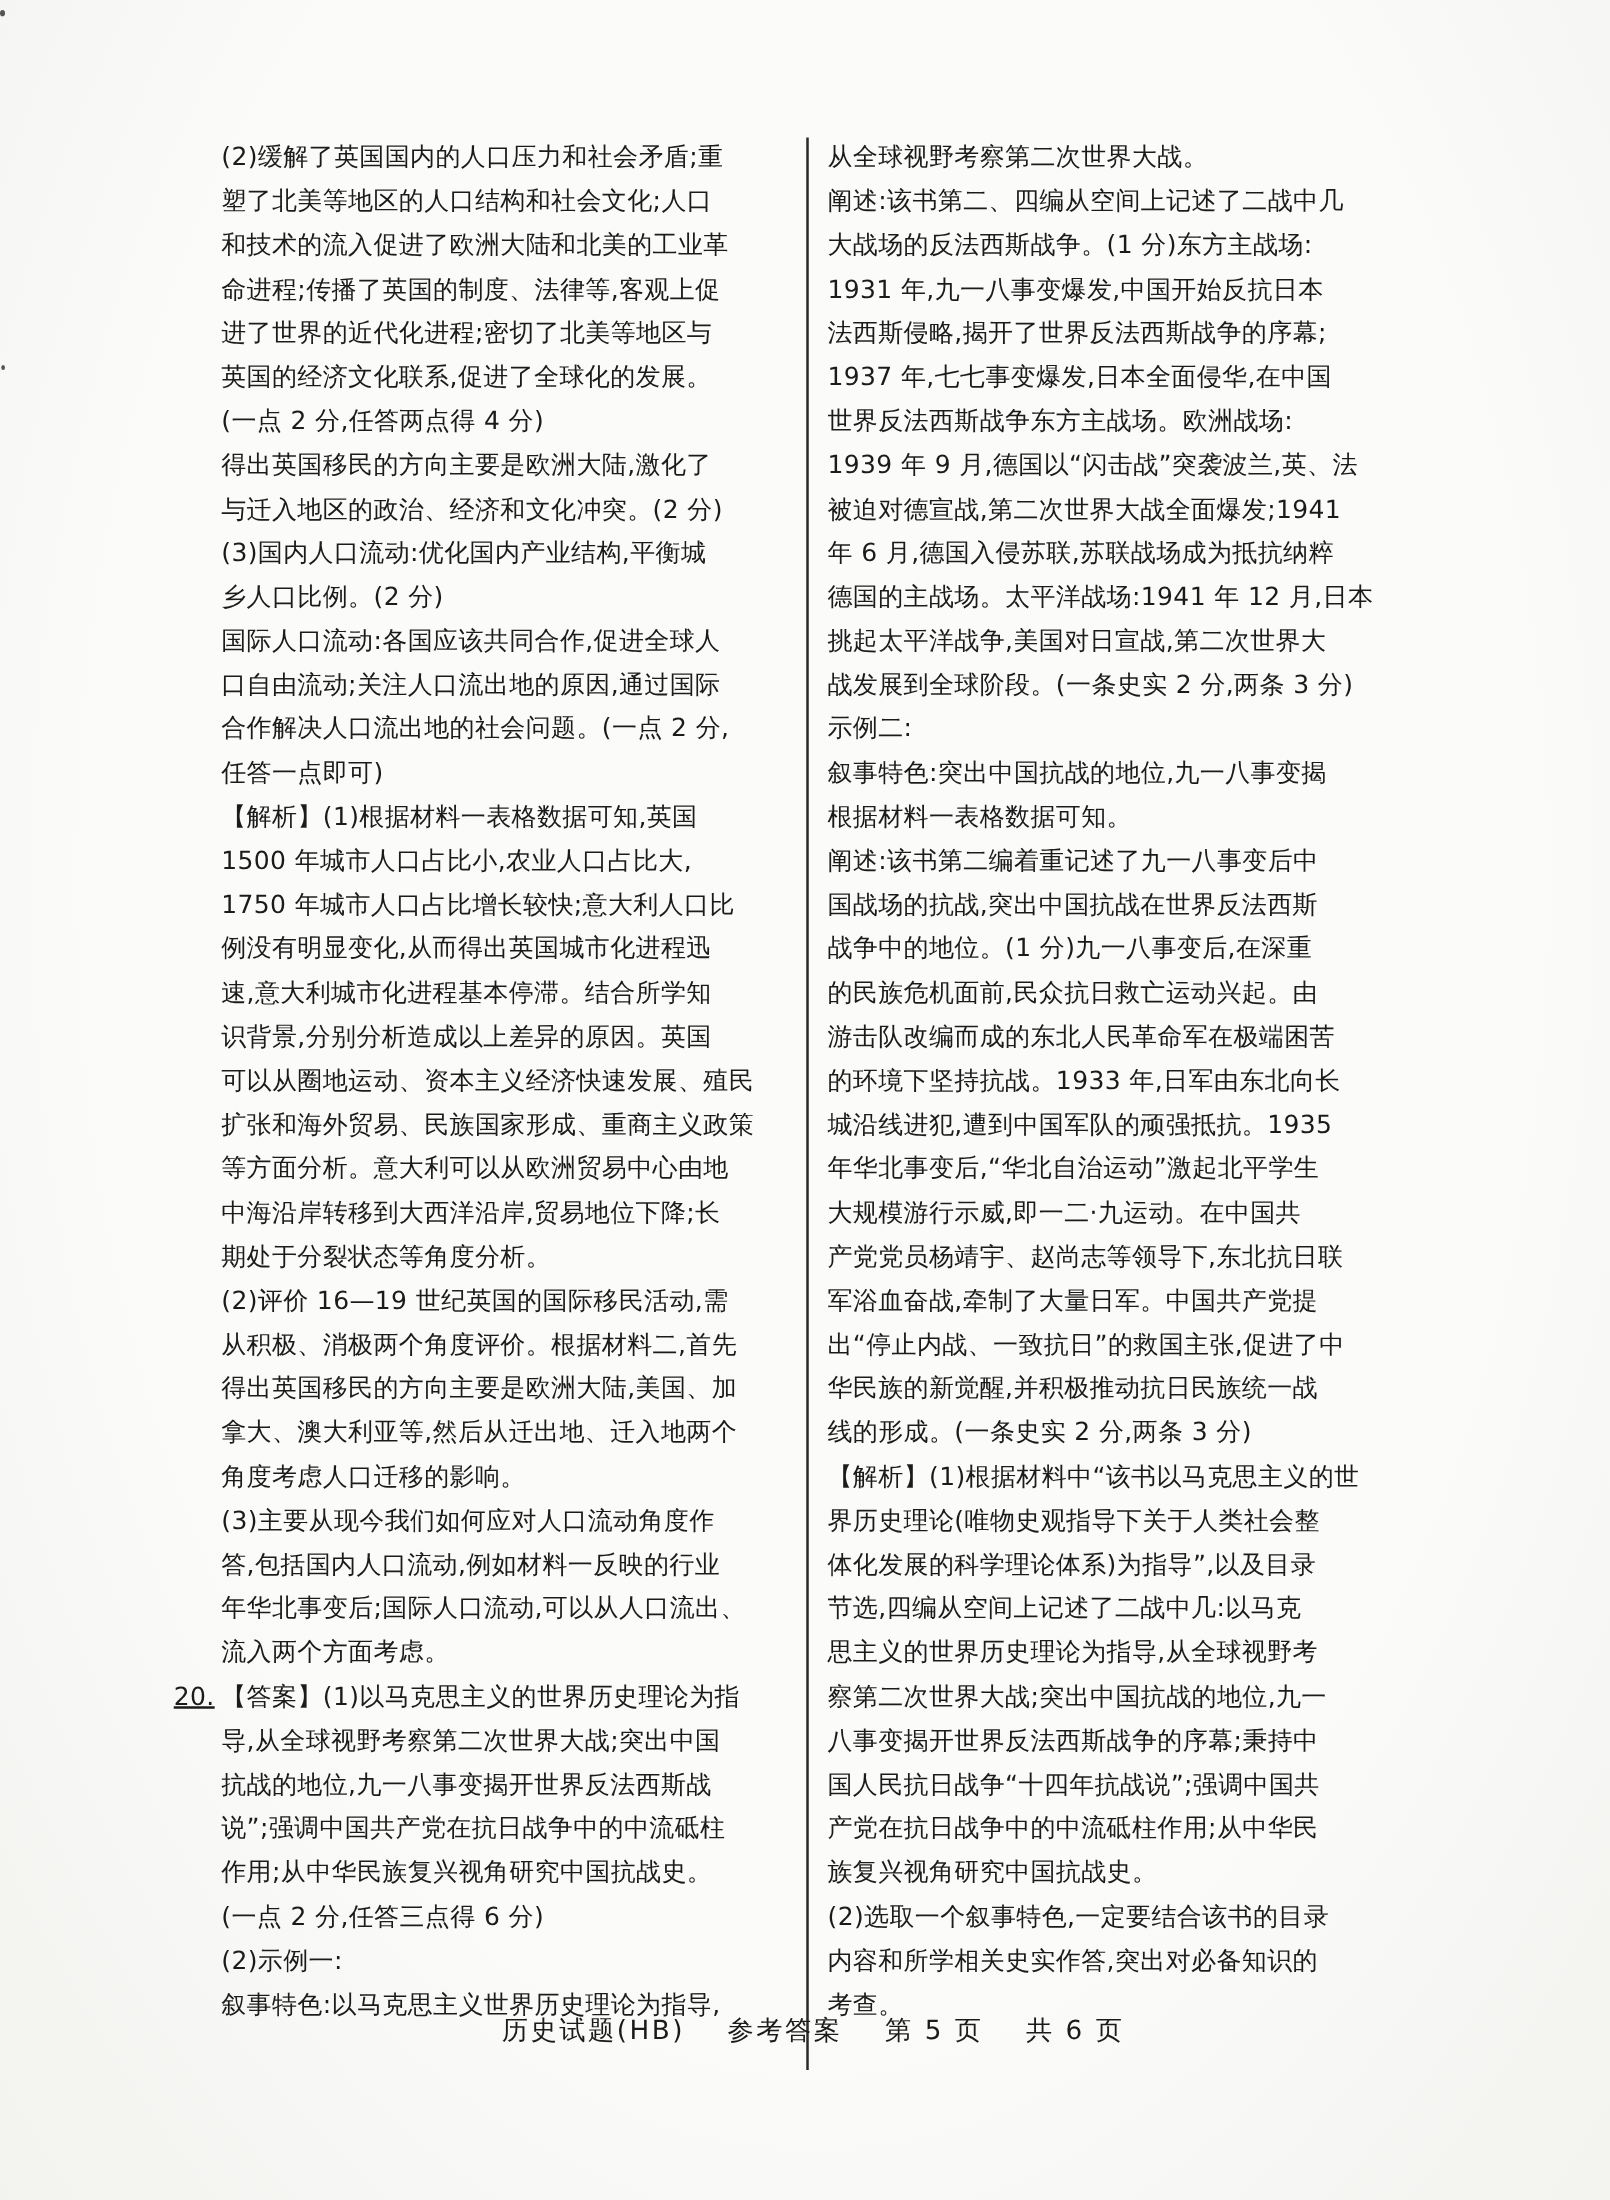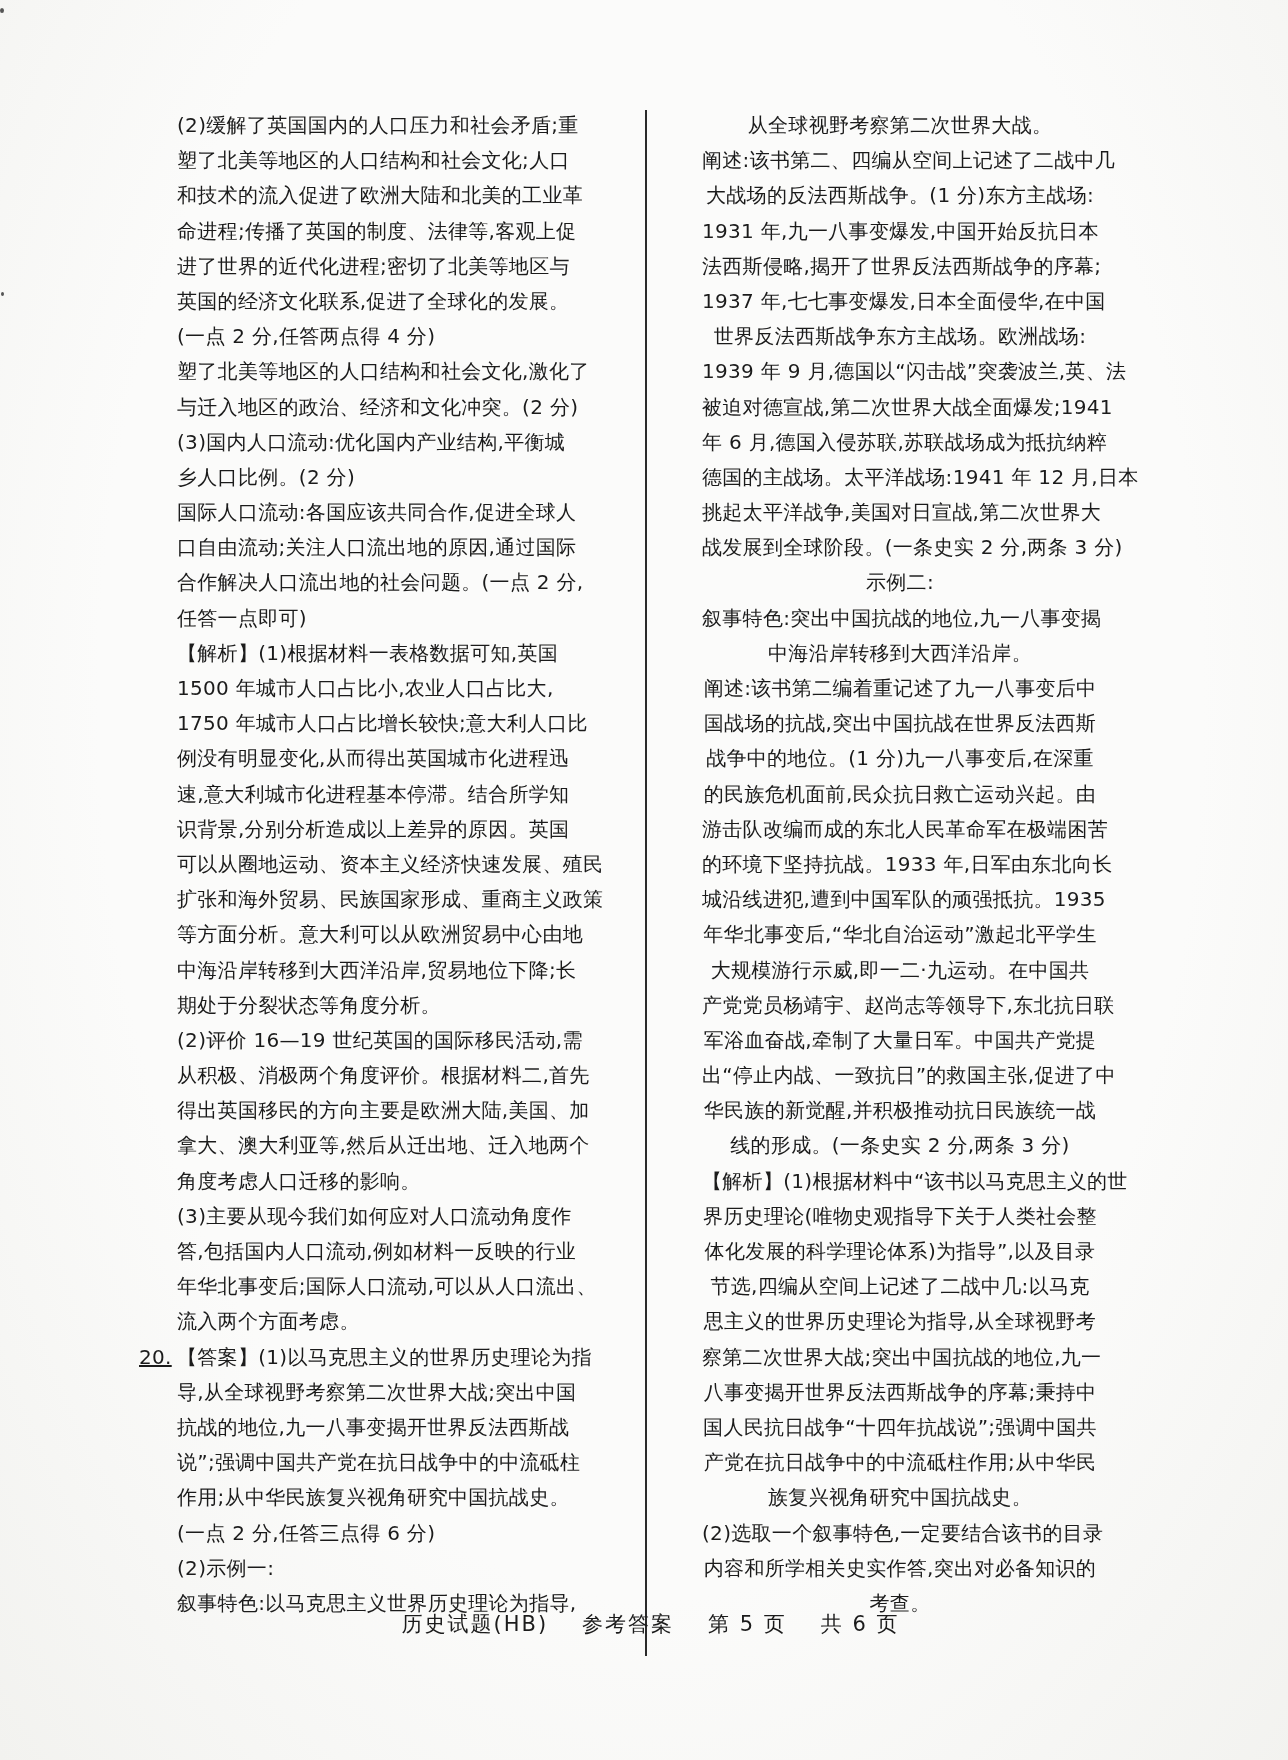--- a/index.html
+++ b/index.html
@@ -21,21 +21,21 @@
   }
   .column {
     position: absolute;
     top: 108px;
     font-size: 20px;
     line-height: 35.2px;
     white-space: nowrap;
     color: #1b1b1b;
   }
   .column.left  { left: 177px; width: 418px; }
-  .column.right { left: 702px; width: 396px; text-align: center; }
+  .column.right { left: 662px; width: 396px; }
   .line {
     height: 35.2px;
     position: relative;
     letter-spacing: 0.3px;
   }
   .q-marker {
     position: absolute;
     left: -38px;
     top: 0;
     text-decoration: underline;
@@ -76,21 +76,21 @@
   <span class="speck s2"></span>
 
   <div class="column left" id="col-left">
       <div class="line">(2)缓解了英国国内的人口压力和社会矛盾;重</div>
       <div class="line">塑了北美等地区的人口结构和社会文化;人口</div>
       <div class="line">和技术的流入促进了欧洲大陆和北美的工业革</div>
       <div class="line">命进程;传播了英国的制度、法律等,客观上促</div>
       <div class="line">进了世界的近代化进程;密切了北美等地区与</div>
       <div class="line">英国的经济文化联系,促进了全球化的发展。</div>
       <div class="line">(一点 2 分,任答两点得 4 分)</div>
-      <div class="line">塑了北美等地区的人口结构和社会文化,激化了</div>
+      <div class="line">得出英国移民的方向主要是欧洲大陆,激化了</div>
       <div class="line">与迁入地区的政治、经济和文化冲突。(2 分)</div>
       <div class="line">(3)国内人口流动:优化国内产业结构,平衡城</div>
       <div class="line">乡人口比例。(2 分)</div>
       <div class="line">国际人口流动:各国应该共同合作,促进全球人</div>
       <div class="line">口自由流动;关注人口流出地的原因,通过国际</div>
       <div class="line">合作解决人口流出地的社会问题。(一点 2 分,</div>
       <div class="line">任答一点即可)</div>
       <div class="line">【解析】(1)根据材料一表格数据可知,英国</div>
       <div class="line">1500 年城市人口占比小,农业人口占比大,</div>
       <div class="line">1750 年城市人口占比增长较快;意大利人口比</div>
@@ -132,21 +132,21 @@
       <div class="line">1937 年,七七事变爆发,日本全面侵华,在中国</div>
       <div class="line">世界反法西斯战争东方主战场。欧洲战场:</div>
       <div class="line">1939 年 9 月,德国以“闪击战”突袭波兰,英、法</div>
       <div class="line">被迫对德宣战,第二次世界大战全面爆发;1941</div>
       <div class="line">年 6 月,德国入侵苏联,苏联战场成为抵抗纳粹</div>
       <div class="line">德国的主战场。太平洋战场:1941 年 12 月,日本</div>
       <div class="line">挑起太平洋战争,美国对日宣战,第二次世界大</div>
       <div class="line">战发展到全球阶段。(一条史实 2 分,两条 3 分)</div>
       <div class="line">示例二:</div>
       <div class="line">叙事特色:突出中国抗战的地位,九一八事变揭</div>
-      <div class="line">中海沿岸转移到大西洋沿岸。</div>
+      <div class="line">根据材料一表格数据可知。</div>
       <div class="line">阐述:该书第二编着重记述了九一八事变后中</div>
       <div class="line">国战场的抗战,突出中国抗战在世界反法西斯</div>
       <div class="line">战争中的地位。(1 分)九一八事变后,在深重</div>
       <div class="line">的民族危机面前,民众抗日救亡运动兴起。由</div>
       <div class="line">游击队改编而成的东北人民革命军在极端困苦</div>
       <div class="line">的环境下坚持抗战。1933 年,日军由东北向长</div>
       <div class="line">城沿线进犯,遭到中国军队的顽强抵抗。1935</div>
       <div class="line">年华北事变后,“华北自治运动”激起北平学生</div>
       <div class="line">大规模游行示威,即一二·九运动。在中国共</div>
       <div class="line">产党党员杨靖宇、赵尚志等领导下,东北抗日联</div>

